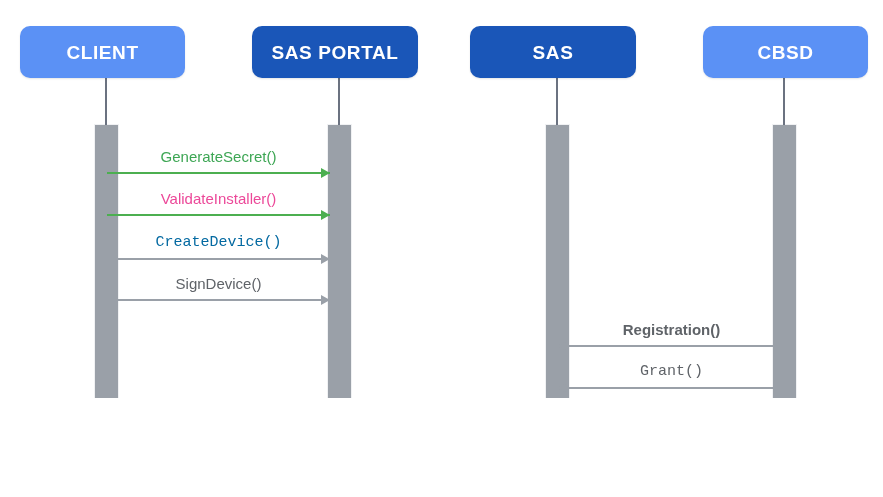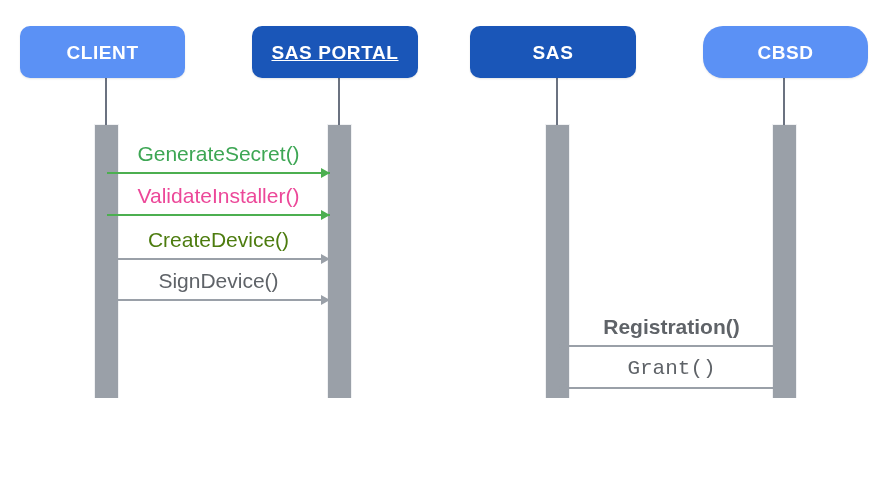--- a/index.html
+++ b/index.html
@@ -84,67 +84,67 @@
     left: 0;
     border-right-width: 9px;
     border-right-style: solid;
   }
   .message-label {
     position: absolute;
     left: 0;
     width: 100%;
     bottom: 7px;
     text-align: center;
-    font-size: 21px;
+    font-size: 15px;
     line-height: 1.1;
     white-space: nowrap;
     font-family: "Liberation Sans", sans-serif;
   }
 </style>
 </head>
 <body>
 
 <div id="diagram-canvas">
   <div id="participants-layer">
       <div class="activation-bar" style="left: 95px; top: 125px; height: 347px; background: rgb(154, 160, 168);"></div>
       <div class="lifeline-stem" style="left: 105px; top: 78px; height: 47px; background: rgb(107, 114, 128);"></div>
       <div class="participant-box" style="left: 20px; top: 26px; width: 165px; background: rgb(91, 145, 245);">
         <span class="participant-label" style="color: rgb(255, 255, 255);">CLIENT</span>
       </div>
       <div class="activation-bar" style="left: 328px; top: 125px; height: 347px; background: rgb(154, 160, 168);"></div>
       <div class="lifeline-stem" style="left: 338px; top: 78px; height: 47px; background: rgb(107, 114, 128);"></div>
       <div class="participant-box" style="left: 252px; top: 26px; width: 166px; background: rgb(26, 86, 184);">
-        <span class="participant-label" style="color: rgb(255, 255, 255); text-decoration: underline;">SAS PORTAL</span>
+        <span class="participant-label" style="color: rgb(255, 255, 255);">SAS PORTAL</span>
       </div>
       <div class="activation-bar" style="left: 546px; top: 125px; height: 347px; background: rgb(154, 160, 168);"></div>
       <div class="lifeline-stem" style="left: 556px; top: 78px; height: 47px; background: rgb(107, 114, 128);"></div>
       <div class="participant-box" style="left: 470px; top: 26px; width: 166px; background: rgb(26, 86, 184);">
         <span class="participant-label" style="color: rgb(255, 255, 255);">SAS</span>
       </div>
       <div class="activation-bar" style="left: 773px; top: 125px; height: 347px; background: rgb(154, 160, 168);"></div>
       <div class="lifeline-stem" style="left: 783px; top: 78px; height: 47px; background: rgb(107, 114, 128);"></div>
-      <div class="participant-box" style="left: 703px; top: 26px; width: 165px; background: rgb(91, 145, 245); border-radius: 20px;">
+      <div class="participant-box" style="left: 703px; top: 26px; width: 165px; background: rgb(91, 145, 245);">
         <span class="participant-label" style="color: rgb(255, 255, 255);">CBSD</span>
       </div>
     </div>
   <div id="messages-layer">
       <div class="message to-right" style="left: 107px; top: 172px; width: 223px;">
         <div class="message-line" style="background: rgb(76, 175, 80);"></div>
         <div class="message-arrowhead" style="border-left-color: rgb(76, 175, 80);"></div>
         <div class="message-label" style="color: rgb(61, 166, 84);">GenerateSecret()</div>
       </div>
       <div class="message to-right" style="left: 107px; top: 214px; width: 223px;">
         <div class="message-line" style="background: rgb(76, 175, 80);"></div>
         <div class="message-arrowhead" style="border-left-color: rgb(76, 175, 80);"></div>
         <div class="message-label" style="color: #ec4899;">ValidateInstaller()</div>
       </div>
       <div class="message to-right" style="left: 107px; top: 258px; width: 223px;">
         <div class="message-line" style="background: rgb(154, 160, 168);"></div>
         <div class="message-arrowhead" style="border-left-color: rgb(154, 160, 168);"></div>
-        <div class="message-label" style="color: #4d7c0f;">CreateDevice()</div>
+        <div class="message-label" style="color: #0369a1; font-family: Liberation Mono, monospace;">CreateDevice()</div>
       </div>
       <div class="message to-right" style="left: 107px; top: 299px; width: 223px;">
         <div class="message-line" style="background: rgb(154, 160, 168);"></div>
         <div class="message-arrowhead" style="border-left-color: rgb(154, 160, 168);"></div>
         <div class="message-label" style="color: rgb(95, 99, 104);">SignDevice()</div>
       </div>
       <div class="message to-left" style="left: 558px; top: 345px; width: 227px;">
         <div class="message-line" style="background: rgb(154, 160, 168);"></div>
         <div class="message-arrowhead" style="border-right-color: rgb(154, 160, 168);"></div>
         <div class="message-label" style="color: rgb(95, 99, 104); font-weight: bold;">Registration()</div>

